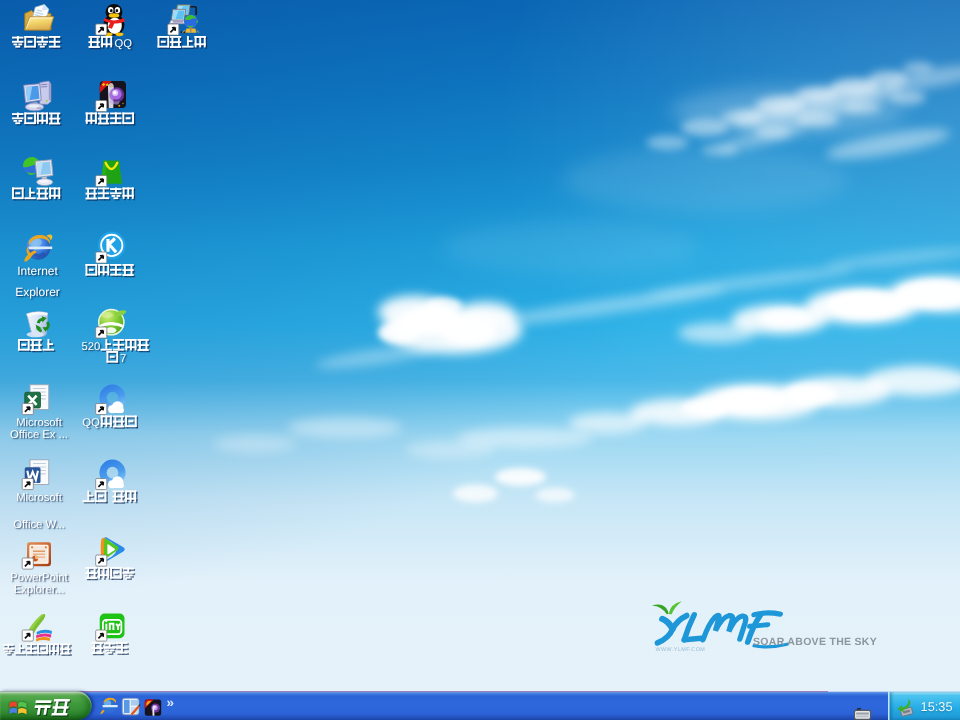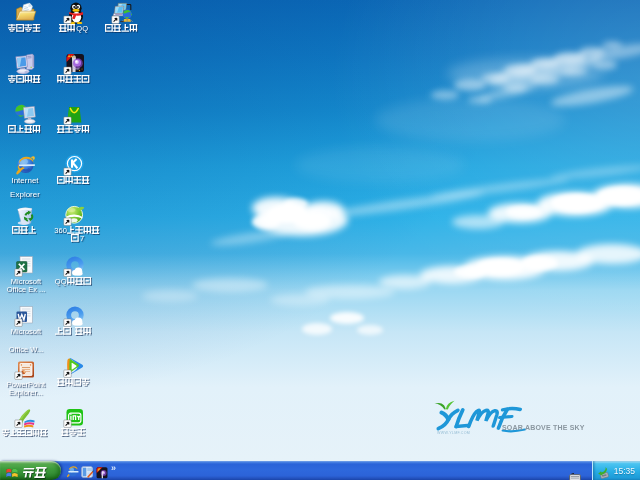--- a/index.html
+++ b/index.html
@@ -770,21 +770,21 @@
           <ellipse cx="11" cy="16.2" rx="3.6" ry="2" fill="#fff" opacity="0.9"></ellipse>
           <path d="M13.2 5.4 Q16.4 2.2 20.4 3 Q21.6 3.2 21 4.2 Q19.6 6.2 16.2 6.6 Q14.4 6.7 13.2 5.4 Z" fill="#8ad040"></path>
           <ellipse cx="8.4" cy="6" rx="4" ry="2" fill="#d8f0a0" opacity="0.6"></ellipse>
           <g>
             <rect x="0.8" y="14" width="7.4" height="7.4" rx="0.8" fill="#fff" stroke="#777" stroke-width="0.5"></rect>
             <path d="M2.6 19.6 L5.9 16.3 M5.9 16.3 L3.6 16.5 M5.9 16.3 L5.7 18.6" stroke="#111" stroke-width="1.1" fill="none"></path>
           </g>
         </svg></div>
       <div class="lb" style="width:56px">
         <div class="ll">
-          <span class="lt" style="font-size:7.5px;">360</span>
+          <span class="lt" style="font-size:7.5px;">520</span>
           <svg width="33.8" height="9.2" style="filter:blur(0.35px);overflow:visible" viewBox="0 0 33.8 9.2">
             <g>
               <g fill="rgba(10,35,75,0.6)">
                 <rect x="4.16" y="0.90" width="1.25" height="6.51"></rect>
                 <rect x="4.16" y="3.72" width="3.69" height="1.25"></rect>
                 <rect x="0.90" y="7.41" width="7.60" height="1.25"></rect>
                 <rect x="9.10" y="0.90" width="7.60" height="1.25"></rect>
                 <rect x="9.10" y="4.16" width="7.60" height="1.25"></rect>
                 <rect x="9.10" y="7.41" width="7.60" height="1.25"></rect>
                 <rect x="12.36" y="0.90" width="1.25" height="7.60"></rect>

